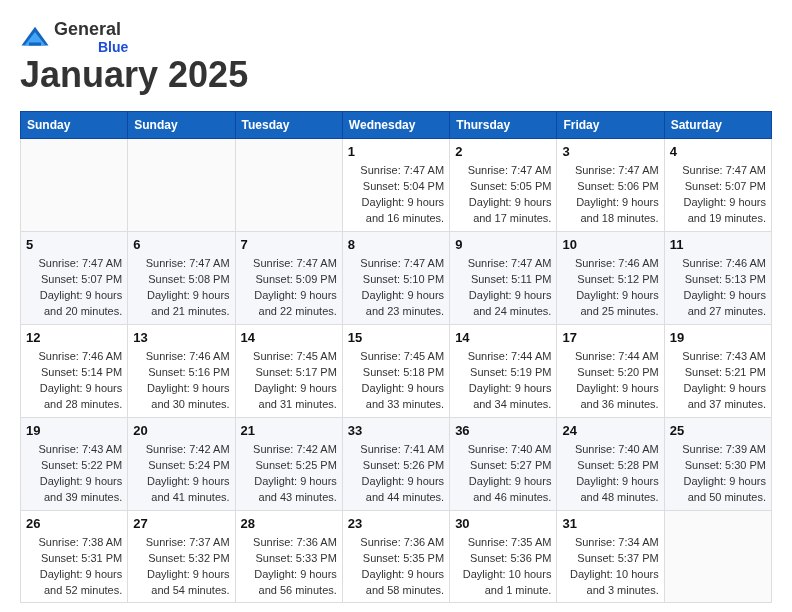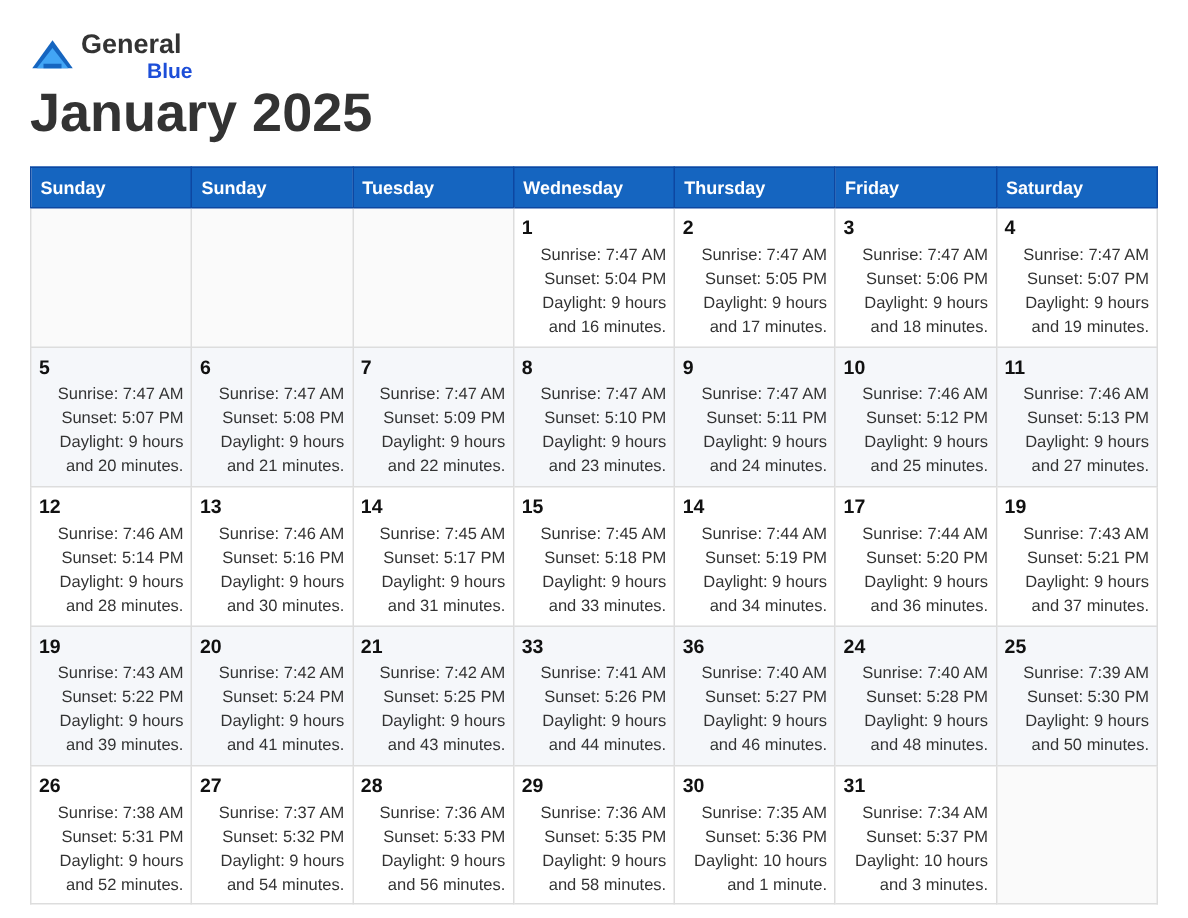--- a/index.html
+++ b/index.html
@@ -256,21 +256,21 @@
           </td>
           <td>
             <div class="cell-date">27</div>
             <div class="cell-info">Sunrise: 7:37 AM<br>Sunset: 5:32 PM<br>Daylight: 9 hours and 54 minutes.</div>
           </td>
           <td>
             <div class="cell-date">28</div>
             <div class="cell-info">Sunrise: 7:36 AM<br>Sunset: 5:33 PM<br>Daylight: 9 hours and 56 minutes.</div>
           </td>
           <td>
-            <div class="cell-date">29</div>
+            <div class="cell-date">23</div>
             <div class="cell-info">Sunrise: 7:36 AM<br>Sunset: 5:35 PM<br>Daylight: 9 hours and 58 minutes.</div>
           </td>
           <td>
             <div class="cell-date">30</div>
             <div class="cell-info">Sunrise: 7:35 AM<br>Sunset: 5:36 PM<br>Daylight: 10 hours and 1 minute.</div>
           </td>
           <td>
             <div class="cell-date">31</div>
             <div class="cell-info">Sunrise: 7:34 AM<br>Sunset: 5:37 PM<br>Daylight: 10 hours and 3 minutes.</div>
           </td>

